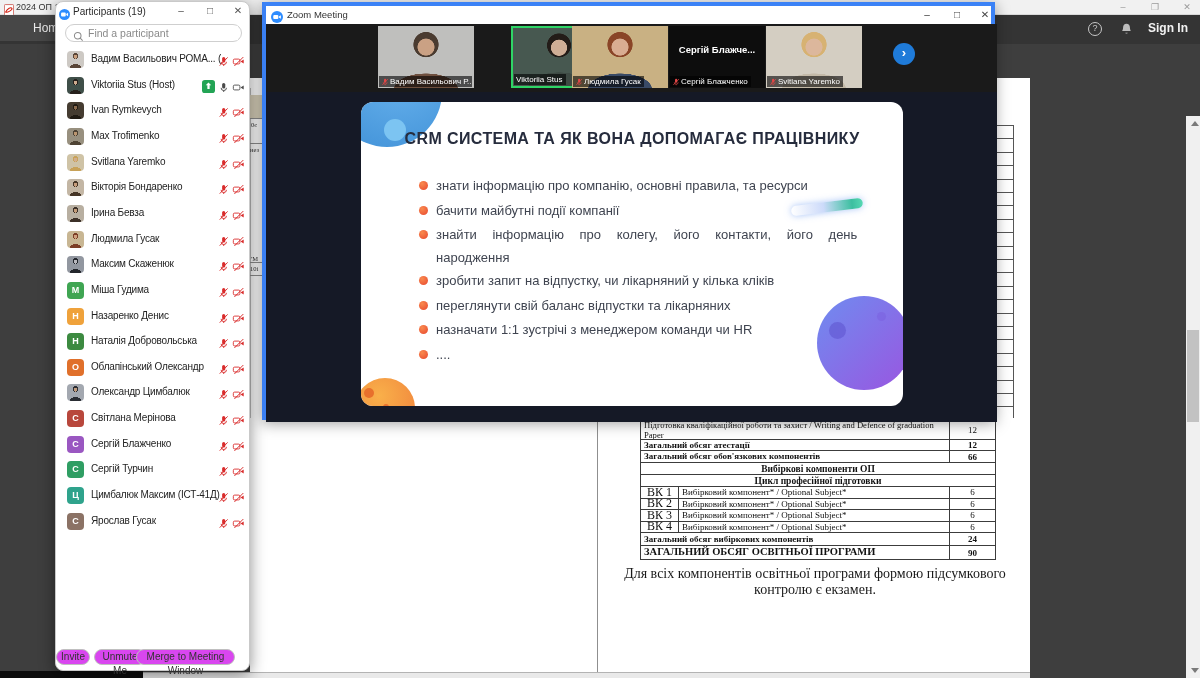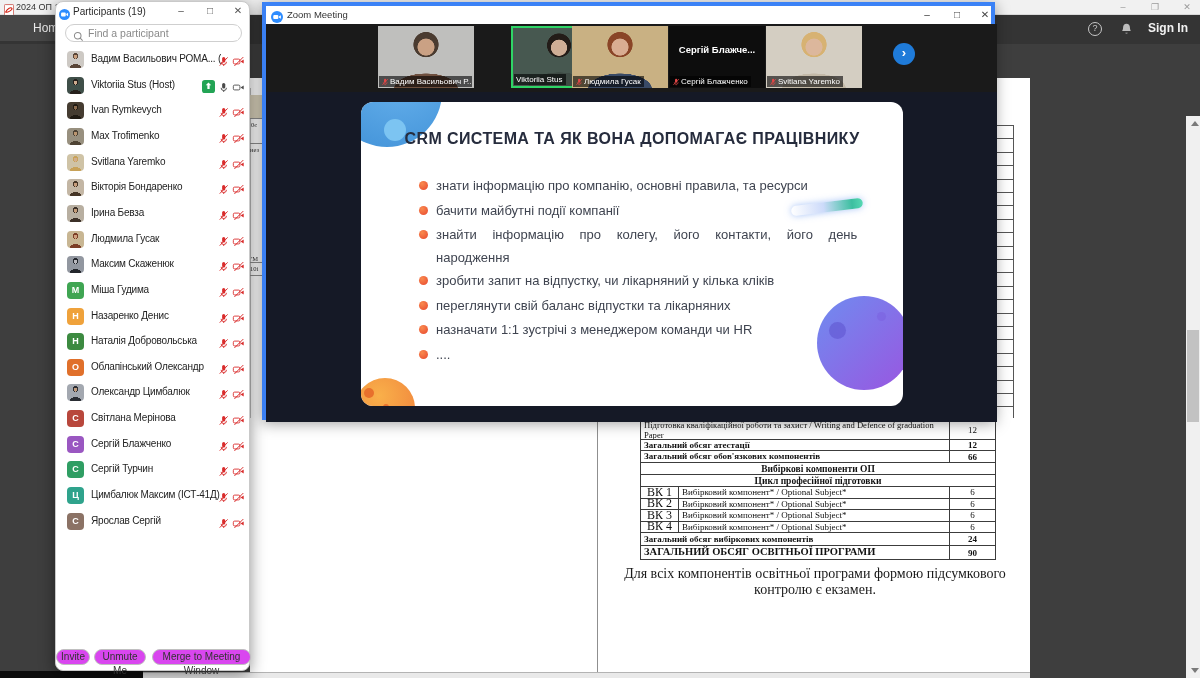--- a/index.html
+++ b/index.html
@@ -679,34 +679,34 @@
             </svg></span>
           <span><svg width="13" height="11" viewBox="0 0 17 16">
               <rect x="1" y="4.5" width="9.5" height="7" rx="1.8" fill="none" stroke="#d92b2b" stroke-width="1.3"></rect>
               <path d="M11.5 8l4.5-2.8v5.6L11.5 8z" fill="#d92b2b"></path>
               <line x1="2.5" y1="14.5" x2="15.5" y2="1.5" stroke="#d92b2b" stroke-width="1.4"></line>
             </svg></span>
         </span>
       </div>
       <div class="p-row" style="top: 461.7px;">
         <div class="p-avatar" style="background: rgb(139, 114, 101);">С</div>
-        <span class="p-name">Ярослав Сергій</span>
+        <span class="p-name">Ярослав Гусак</span>
         <span class="p-icons">
           <span><svg width="11" height="11" viewBox="0 0 16 16">
               <rect x="6" y="1.5" width="4.6" height="8" rx="2.3" fill="#d92b2b"></rect>
               <path d="M4.5 8.5a3.9 3.9 0 0 0 7.8 0" fill="none" stroke="#d92b2b" stroke-width="1.4"></path>
               <line x1="8.3" y1="12.5" x2="8.3" y2="14.5" stroke="#d92b2b" stroke-width="1.4"></line>
               <line x1="2.5" y1="14" x2="14" y2="2" stroke="#d92b2b" stroke-width="1.4"></line>
             </svg></span>
           <span><svg width="13" height="11" viewBox="0 0 17 16">
               <rect x="1" y="4.5" width="9.5" height="7" rx="1.8" fill="none" stroke="#d92b2b" stroke-width="1.3"></rect>
               <path d="M11.5 8l4.5-2.8v5.6L11.5 8z" fill="#d92b2b"></path>
               <line x1="2.5" y1="14.5" x2="15.5" y2="1.5" stroke="#d92b2b" stroke-width="1.4"></line>
             </svg></span>
         </span>
       </div>
     </div>
   <div id="p-footer">
       <div class="p-footer-btn" style="left: 0px; width: 34px;">Invite</div>
       <div class="p-footer-btn" style="left: 38px; width: 52px;">Unmute Me</div>
-      <div class="p-footer-btn" style="left: 96px; width: 99px;">Merge to Meeting Window</div>
+      <div class="p-footer-btn" style="left: 80px; width: 99px;">Merge to Meeting Window</div>
     </div>
 </div>
 
 </body></html>

